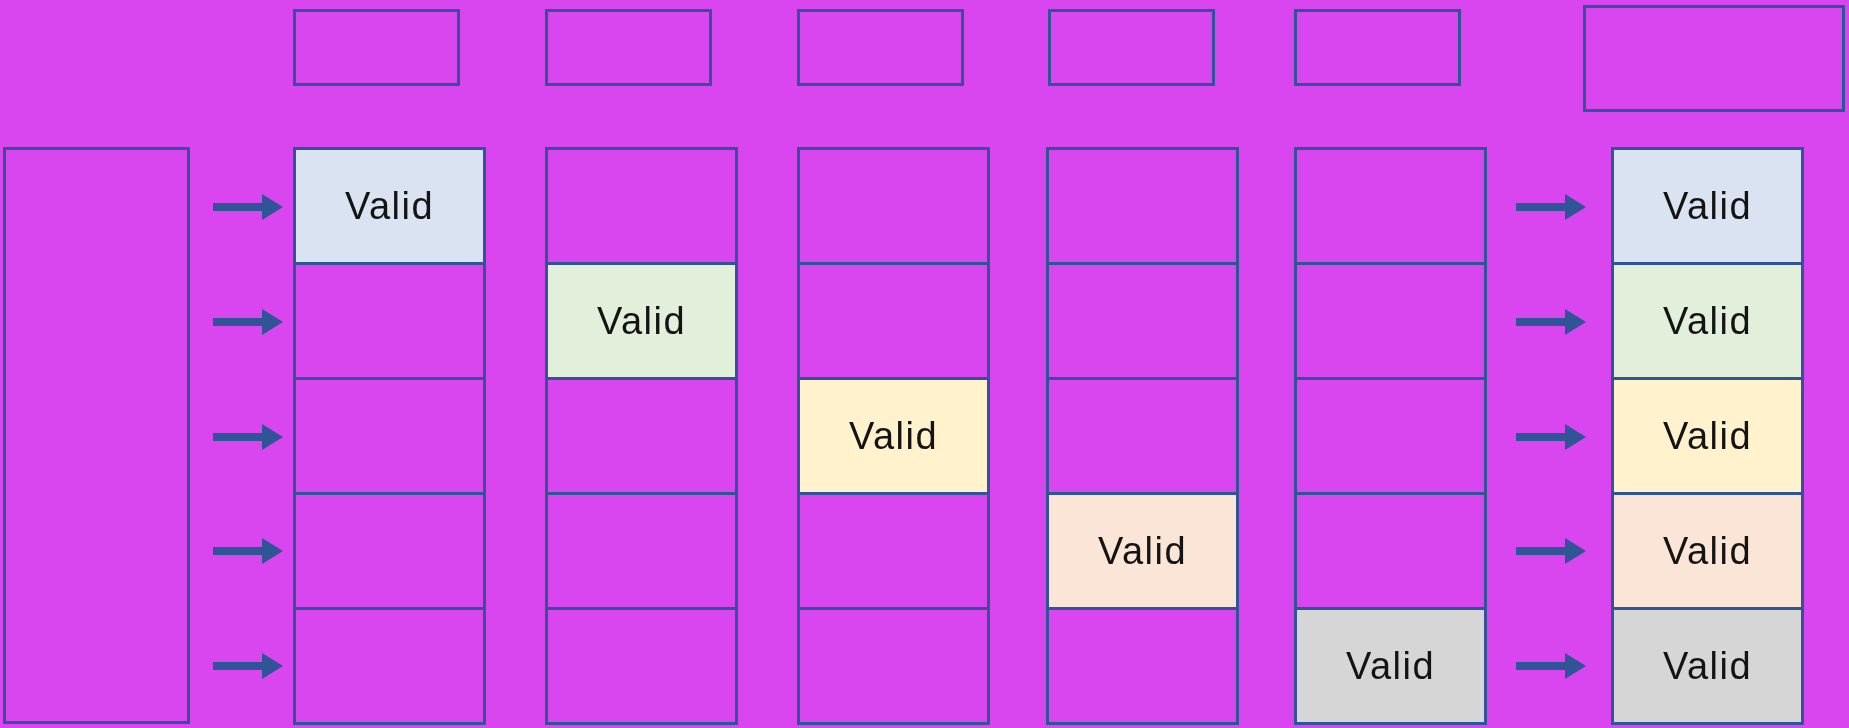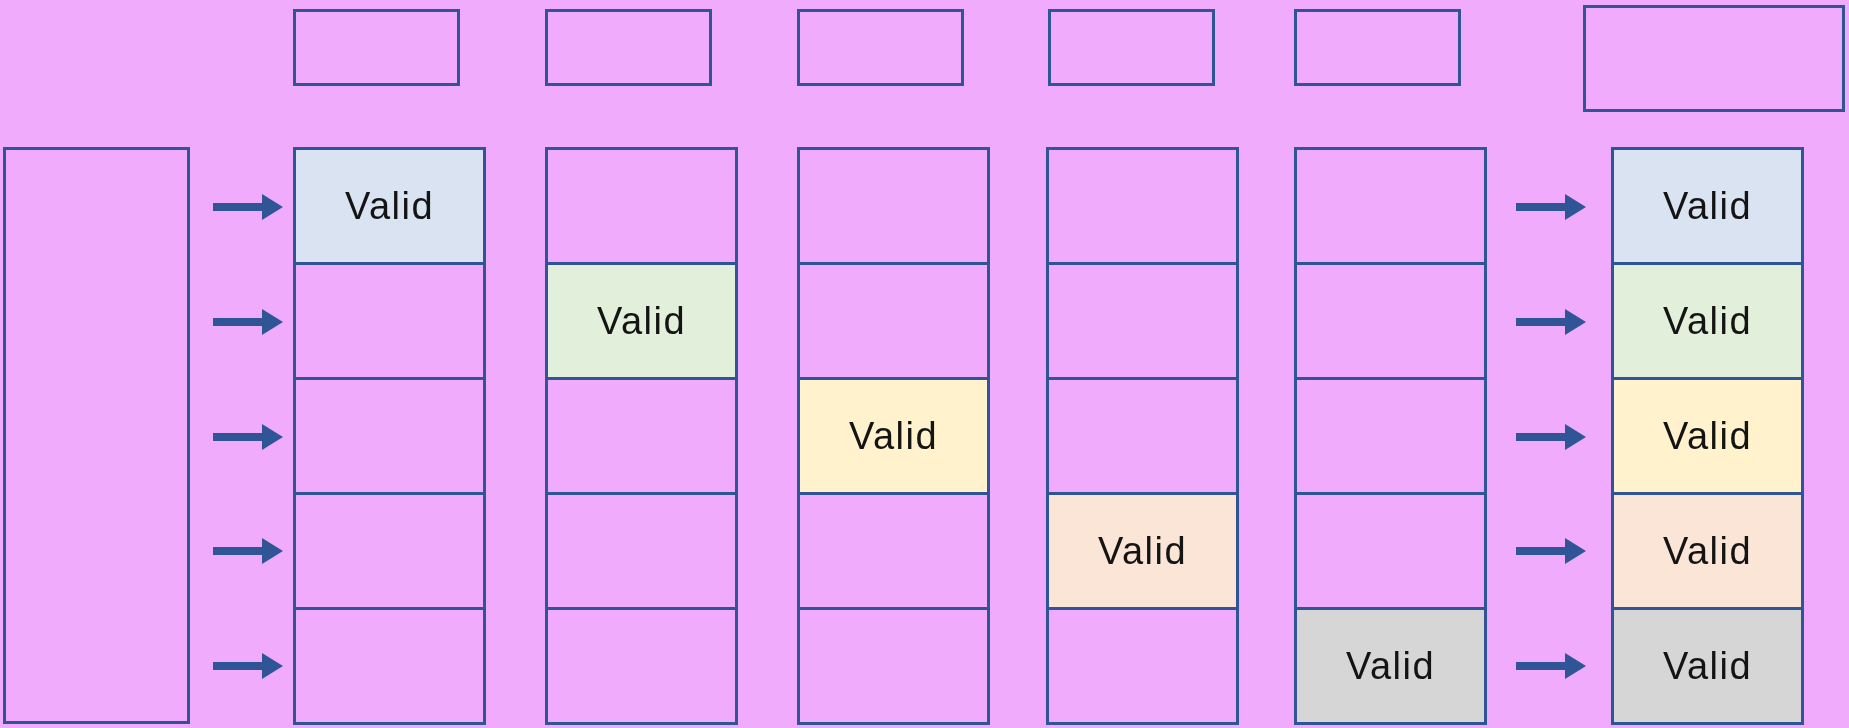--- a/index.html
+++ b/index.html
@@ -4,21 +4,21 @@
 <style>
   html, body {
     margin: 0;
     padding: 0;
     background: #000000;
   }
   #canvas {
     position: relative;
     width: 1849px;
     height: 728px;
-    background: #f0abfc;
+    background: #d946ef;
     overflow: hidden;
     font-family: "Liberation Sans", sans-serif;
   }
   .outline-box {
     position: absolute;
     box-sizing: border-box;
     border: 3px solid #2f5597;
     background: transparent;
   }
   .column {

